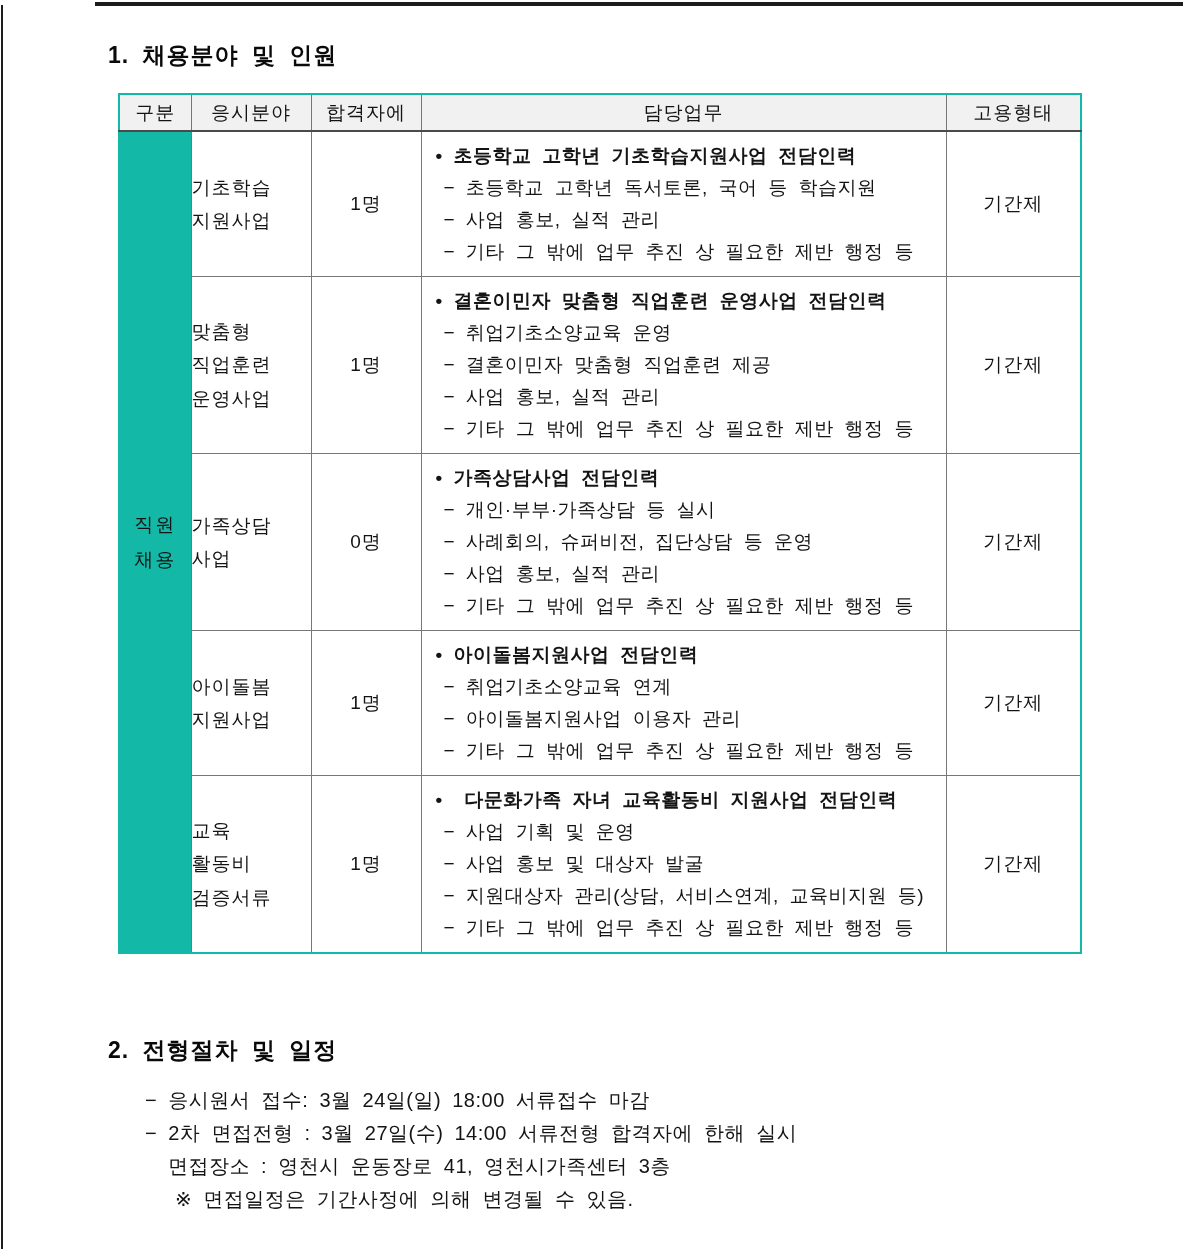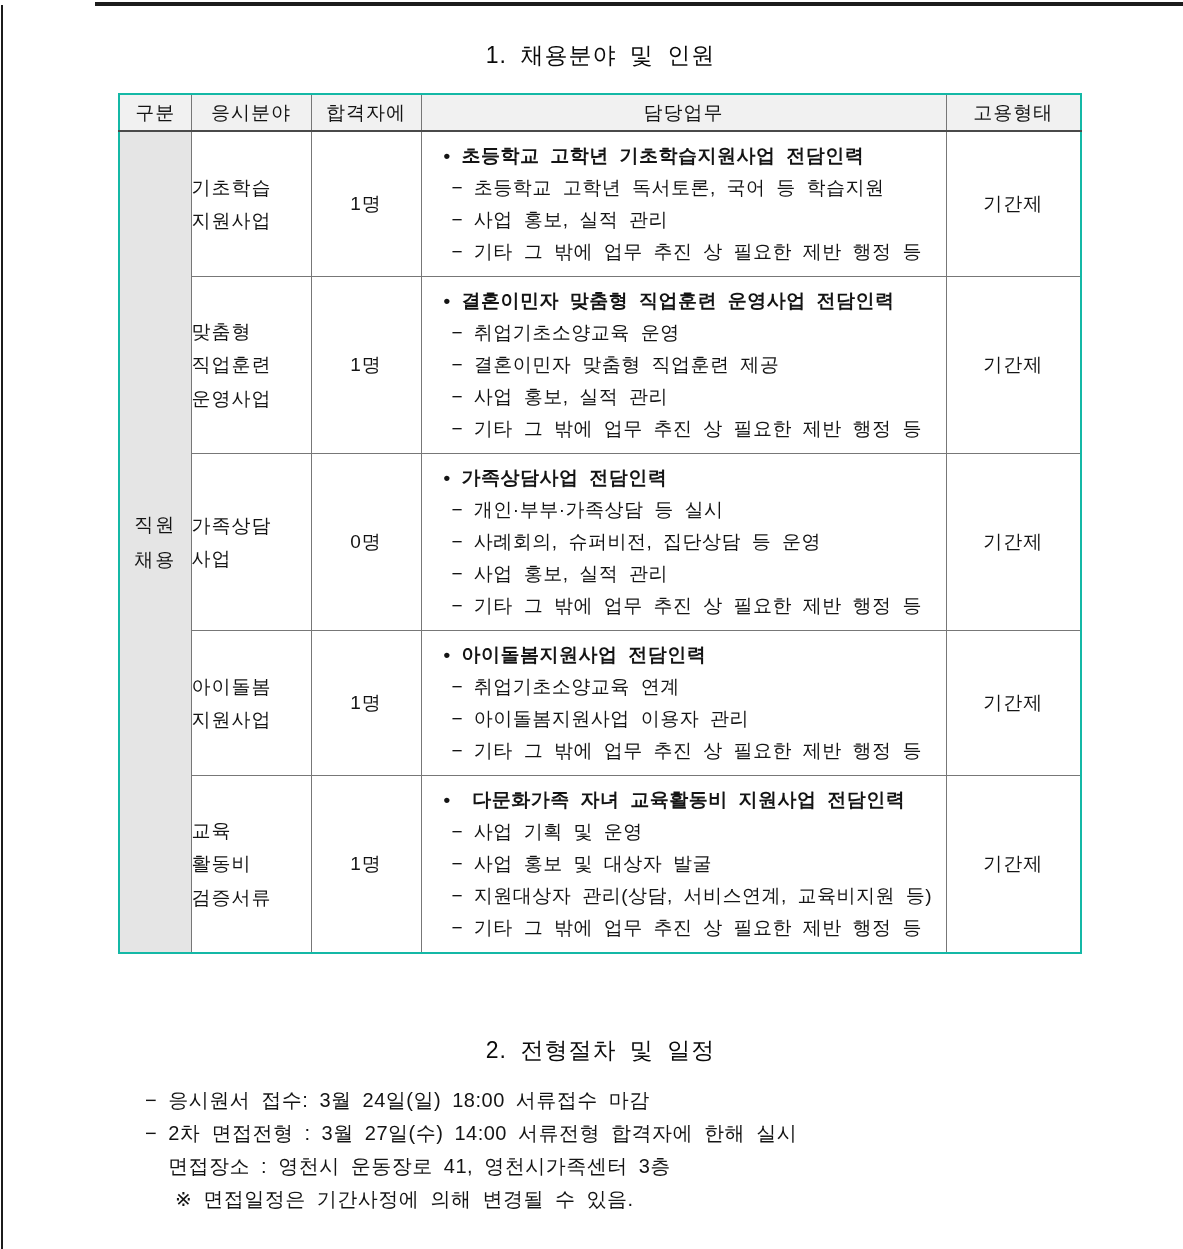--- a/index.html
+++ b/index.html
@@ -12,52 +12,51 @@
   .frame-top {
     position:absolute; top:2px; left:95px; right:0; height:4px;
     background:#1c1c1c;
   }
   .frame-left {
     position:absolute; top:5px; bottom:0; left:1px; width:2px;
     background:#1c1c1c;
   }
   .content { position:absolute; top:40px; left:108px; width:985px; }
   .sec-title {
-    font-size:23px; font-weight:normal; letter-spacing:1px; word-spacing:6px;
+    font-size:23px; font-weight:bold; letter-spacing:1px; word-spacing:6px;
     color:#0a0a0a;
-    text-align:center;
   }
   #sec1-title { margin-bottom:22px; }
   #sec2-title { margin-top:81px; margin-bottom:14px; }
 
   table.recruit {
     border-collapse:collapse; table-layout:fixed;
     width:962px; margin-left:10px;
     border:2px solid #14b8a6;
   }
   table.recruit th, table.recruit td {
     border:1px solid #777; font-size:19px; color:#141414;
   }
   table.recruit thead th {
     height:37px; background:#f1f1f1; font-weight:normal;
     text-align:center; vertical-align:middle;
     border-bottom:2px solid #4a4a4a; letter-spacing:1px;
   }
   td.group-cell {
-    background:#e5e5e5; text-align:center; vertical-align:middle;
+    background:#14b8a6; text-align:center; vertical-align:middle;
     white-space:pre-line; line-height:1.85; letter-spacing:2px;
   }
   td.field-cell {
     text-align:left; vertical-align:middle;
     white-space:pre-line; line-height:1.75; letter-spacing:1px;
   }
   td.count-cell, td.emp-cell {
     text-align:center; vertical-align:middle; letter-spacing:1px;
   }
-  td.duty-cell { vertical-align:middle; padding:8px 10px 8px 22px; }
+  td.duty-cell { vertical-align:middle; padding:8px 10px 8px 14px; }
   .duty-title {
     font-weight:bold; line-height:32px; word-spacing:5px; letter-spacing:0.5px;
     white-space:pre-wrap;
   }
   .duty-item {
     line-height:32px; padding-left:8px; word-spacing:5px; letter-spacing:0.5px;
     white-space:pre-wrap;
   }
   tr.r1 { height:137px; } tr.r2 { height:163px; } tr.r3 { height:163px; }
   tr.r4 { height:134px; } tr.r5 { height:163px; }

